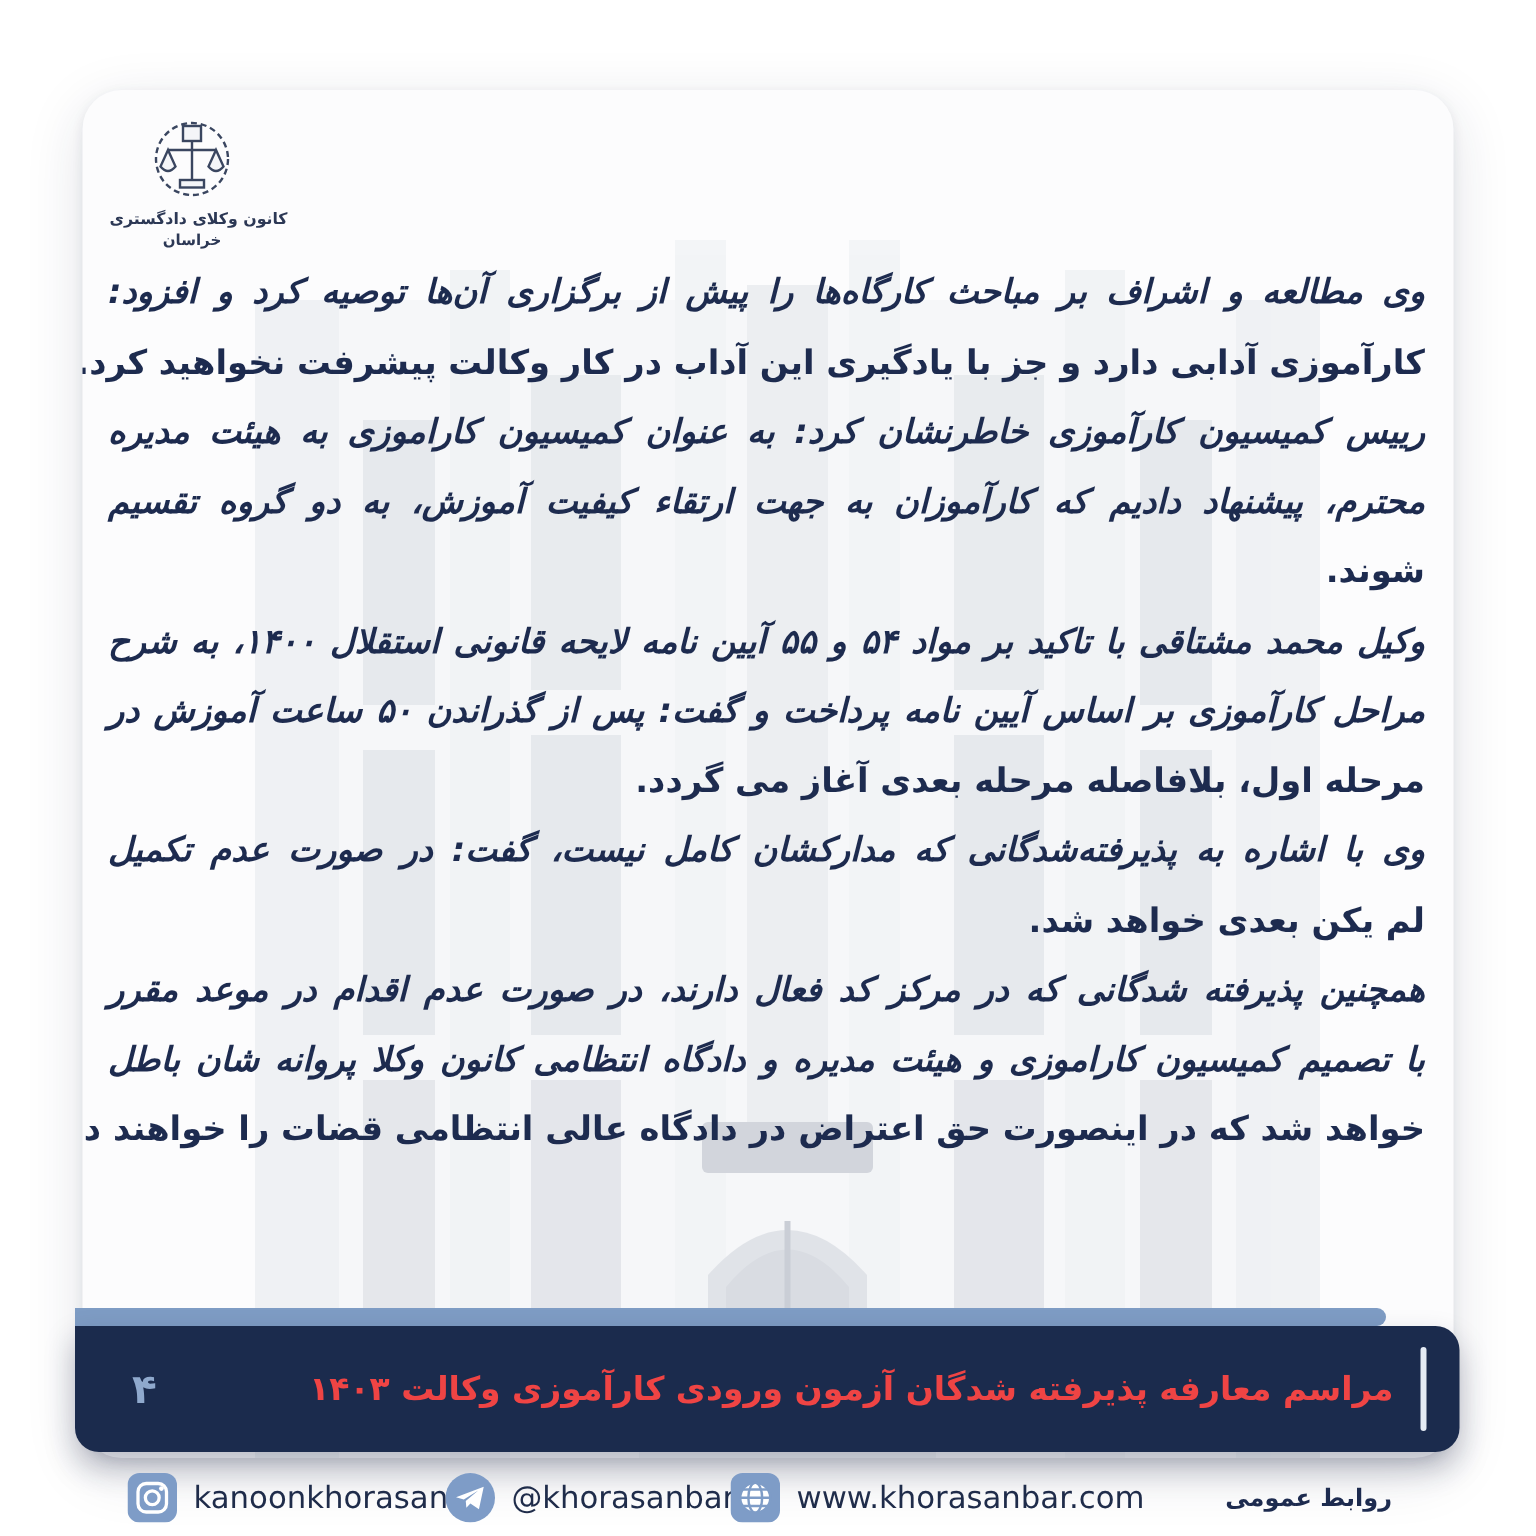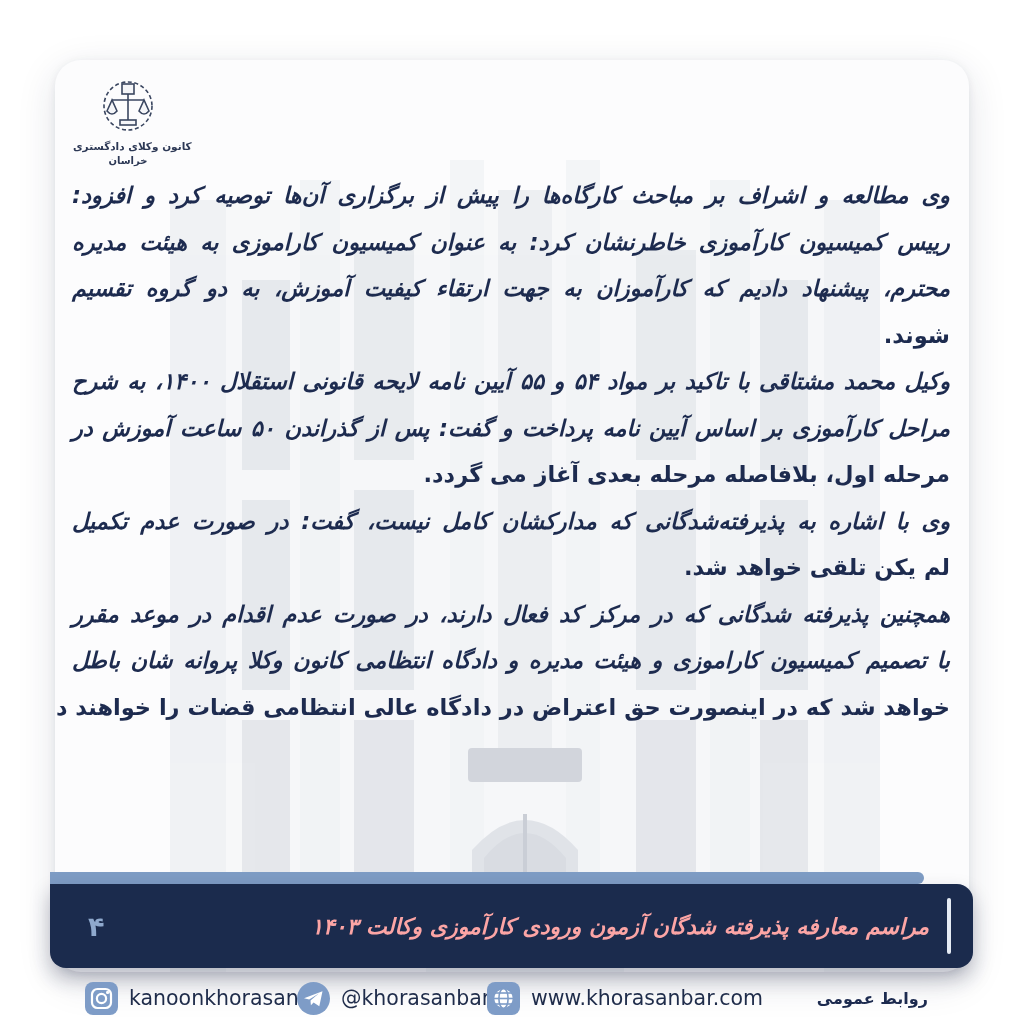--- a/index.html
+++ b/index.html
@@ -38,22 +38,22 @@
   }
   .navybar {
     position:absolute; left:50px; top:884px; width:923px; height:84px;
     background:#1b2b4d; border-radius:0 16px 16px 16px;
     box-shadow:0 10px 20px rgba(20,30,60,.28);
     direction:rtl; display:flex; align-items:center;
     padding:0 22px 0 0;
   }
   .navybar .vline { width:4px; height:56px; background:#e5ebf4; border-radius:2px; flex:none; }
   .navybar .title {
-    margin-right:18px; color:#fca5a5; font-size:22px; font-weight:bold;
-    white-space:nowrap; flex:1 1 auto;font-style:italic;
+    margin-right:18px; color:#ef4444; font-size:22px; font-weight:bold;
+    white-space:nowrap; flex:1 1 auto;
   }
   .navybar .pagenum {
     flex:none; color:#8fa9cd; font-size:27px; font-weight:bold;
     padding-left:38px; padding-right:20px;
   }
   
   .social { position:absolute; left:0; top:979px; width:1024px; height:38px; }
   .soc-item { position:absolute; top:0; height:38px; display:flex; align-items:center; gap:11px; }
   .soc-item .txt { color:#1f2c4a; font-size:20.5px; font-weight:500; white-space:nowrap; }
   .soc-ig   { left:85px; }
@@ -121,28 +121,29 @@
         <path d="M45 24 L40 35 Q45 41 50 35 Z" fill="#f4f5f8"></path>
         <rect x="21" y="44" width="16" height="5" fill="#f4f5f8"></rect>
       </g>
     </svg>
     <div class="l1">کانون وکلای دادگستری</div>
     <div class="l2">خراسان</div>
   </div>
 
   <div class="article">
     <div class="ln full">وی مطالعه و اشراف بر مباحث کارگاه‌ها را پیش از برگزاری آن‌ها توصیه کرد و افزود:</div>
+    <div class="ln">کارآموزی آدابی دارد و جز با یادگیری این آداب در کار وکالت پیشرفت نخواهید کرد.</div>
     <div class="ln full">رییس کمیسیون کارآموزی خاطرنشان کرد: به عنوان کمیسیون کاراموزی به هیئت مدیره</div>
     <div class="ln full">محترم، پیشنهاد دادیم که کارآموزان به جهت ارتقاء کیفیت آموزش، به دو گروه تقسیم</div>
     <div class="ln">شوند.</div>
     <div class="ln full">وکیل محمد مشتاقی با تاکید بر مواد ۵۴ و ۵۵ آیین نامه لایحه قانونی استقلال ۱۴۰۰، به شرح</div>
     <div class="ln full">مراحل کارآموزی بر اساس آیین نامه پرداخت و گفت: پس از گذراندن ۵۰ ساعت آموزش در</div>
     <div class="ln">مرحله اول، بلافاصله مرحله بعدی  آغاز می گردد.</div>
     <div class="ln full">وی با اشاره به پذیرفته‌شدگانی که مدارکشان کامل نیست، گفت: در صورت عدم تکمیل</div>
-    <div class="ln">لم یکن تلقی خواهد شد.</div>
+    <div class="ln">لم یکن بعدی خواهد شد.</div>
     <div class="ln full">همچنین پذیرفته شدگانی که در مرکز کد فعال دارند، در صورت عدم اقدام در موعد مقرر</div>
     <div class="ln full">با تصمیم کمیسیون کاراموزی و هیئت مدیره و دادگاه انتظامی کانون وکلا پروانه شان باطل</div>
     <div class="ln">خواهد شد که در اینصورت حق اعتراض در دادگاه عالی انتظامی قضات را خواهند داشت.</div>
   </div>
 </div>
 
 <div class="strip"></div>
 <div class="navybar">
   <div class="vline"></div>
   <div class="title">مراسم معارفه پذیرفته شدگان آزمون ورودی کارآموزی وکالت ۱۴۰۳</div>

